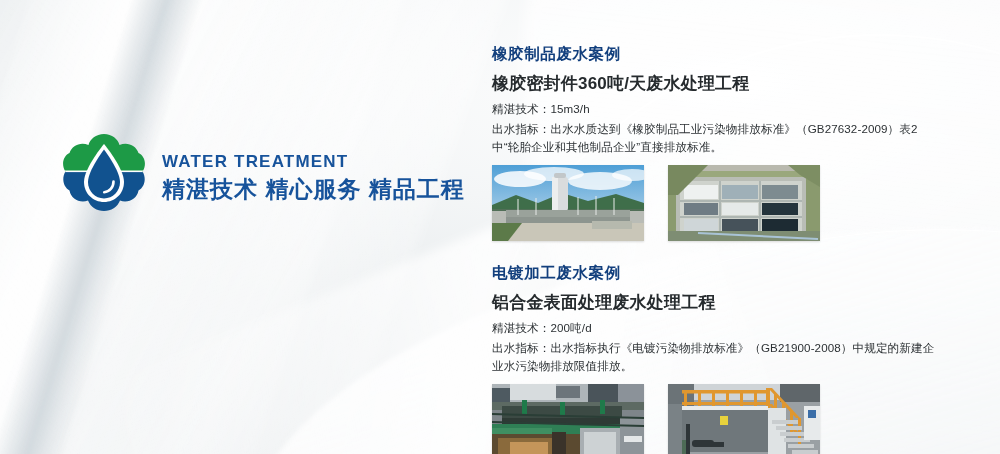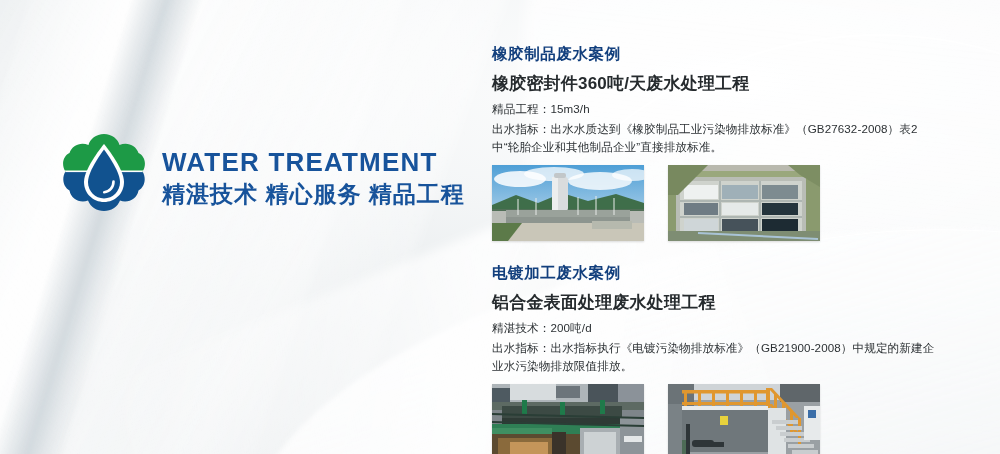--- a/index.html
+++ b/index.html
@@ -68,21 +68,21 @@
 
   
   .brand{position:absolute;left:62px;top:132px;display:flex;align-items:center;gap:16px;}
   .logo{width:84px;height:90px;flex:0 0 auto;}
   .brand-text{display:flex;flex-direction:column;line-height:1;}
   .brand-cn{
     font-size:30px;font-weight:bold;color:#17539b;letter-spacing:2px;
     margin-bottom:7px;
   }
   .brand-en{
-    font-size:26px;font-weight:bold;color:#17539b;letter-spacing:1.2px;
+    font-size:17px;font-weight:bold;color:#17539b;letter-spacing:1.2px;
     margin-bottom:8px;
   }
   .brand-slogan{
     font-size:23px;font-weight:bold;color:#17539b;letter-spacing:1px;
   }
 
   
   .cases{position:absolute;left:492px;top:44px;width:470px;}
   .case{margin-bottom:0;}
   .case-title{
@@ -165,22 +165,22 @@
       <span class="brand-en">WATER TREATMENT</span>
       <span class="brand-slogan">精湛技术 精心服务 精品工程</span>
     </span>
   </div>
 
   <div class="cases">
 
     <div class="case">
       <div class="case-title">橡胶制品废水案例</div>
       <div class="case-sub">橡胶密封件360吨/天废水处理工程</div>
-      <div class="case-line">精品工程：15m3/h</div>
-      <div class="case-line wrap">出水指标：出水水质达到《橡胶制品工业污染物排放标准》（GB27632-2008）表2中“轮胎企业和其他制品企业”直接排放标准。</div>
+      <div class="case-line">精湛技术：15m3/h</div>
+      <div class="case-line wrap">出水指标：出水水质达到《橡胶制品工业污染物排放标准》（GB27632-2009）表2中“轮胎企业和其他制品企业”直接排放标准。</div>
 
       <div class="thumbs">
         <div class="thumb">
           <svg viewBox="0 0 152 76" preserveAspectRatio="none" xmlns="http://www.w3.org/2000/svg">
             <defs>
               <linearGradient id="sky1" x1="0" y1="0" x2="0" y2="1">
                 <stop offset="0%" stop-color="#4e9fd6"></stop>
                 <stop offset="60%" stop-color="#9fc9e6"></stop>
                 <stop offset="100%" stop-color="#cfe2ef"></stop>
               </linearGradient>

